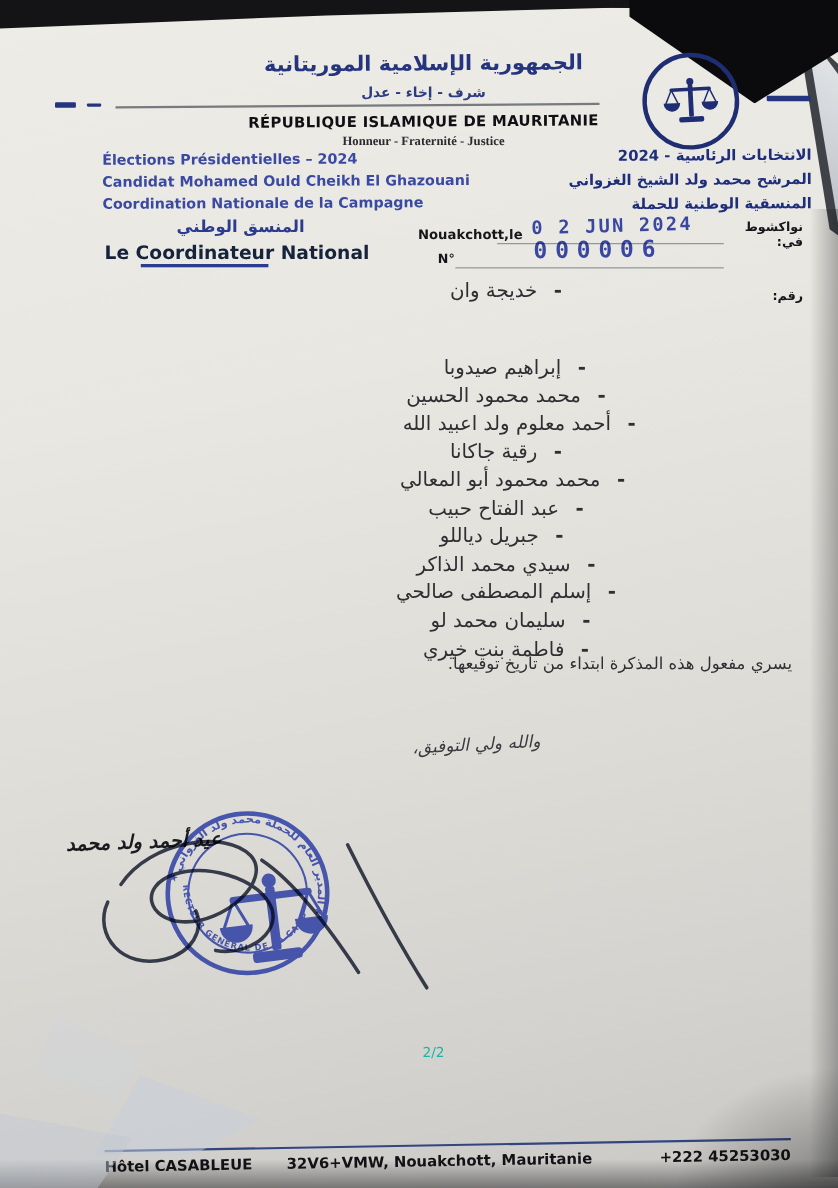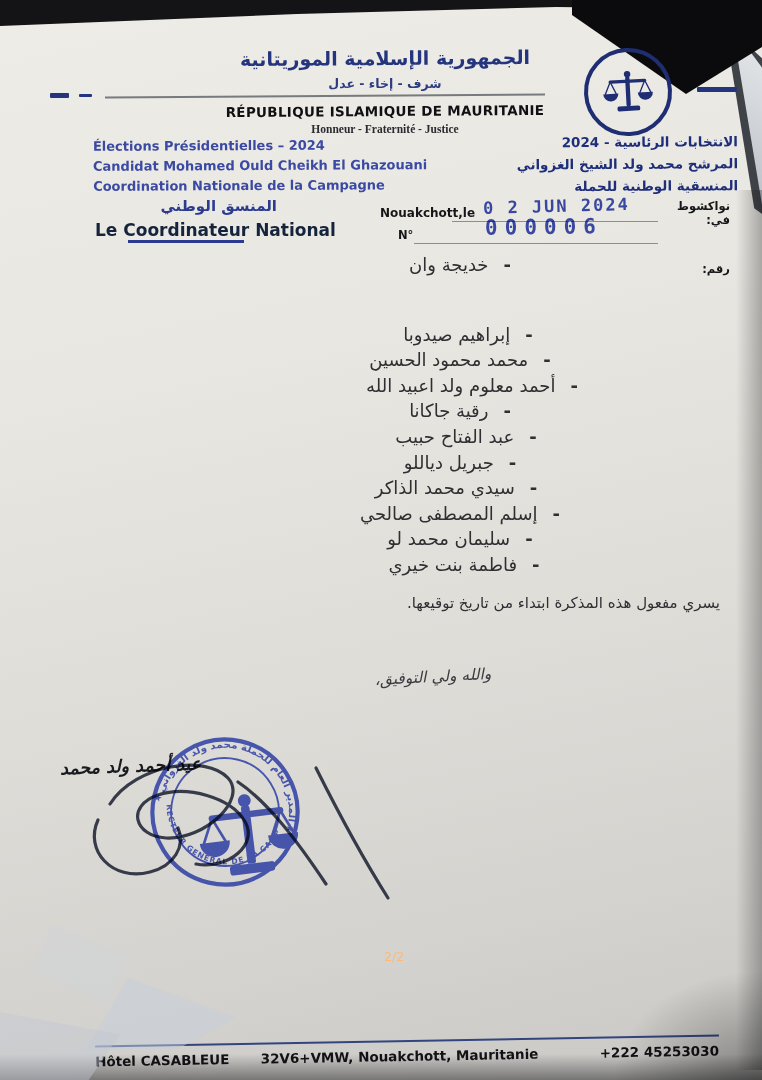--- a/index.html
+++ b/index.html
@@ -100,21 +100,21 @@
   .hand-name{left:60px;top:756px;font-size:17.5px;font-weight:bold;font-style:italic;color:#1d1f24;
     transform:rotate(-2deg);mix-blend-mode:multiply;}
   .sig-svg{left:78px;top:742px;mix-blend-mode:multiply;}
   .round-stamp{left:146px;top:733px;width:158px;height:158px;color:var(--stamp-blue);
     transform:rotate(13deg);opacity:.88;mix-blend-mode:multiply;}
   .round-stamp svg{width:100%;height:100%;}
   .stamp-arc-text{font-size:11px;font-weight:bold;fill:currentColor;}
   .stamp-arc-text-fr{font-size:8.2px;font-weight:bold;fill:currentColor;letter-spacing:1px;}
   .stamp-star{font-size:11px;fill:currentColor;}
 
-  .page-number{left:384px;top:949px;font-size:12.5px;color:#fdba74;}
+  .page-number{left:384px;top:949px;font-size:12.5px;color:#14b8a6;}
 
   
   .footer-rule{left:95px;top:1040px;width:624px;height:2px;background:#32457f;transform:rotate(-1deg);}
   .footer-row{left:95px;top:1048px;width:624px;display:flex;justify-content:space-between;
     font-weight:bold;font-size:13.5px;color:#121216;transform:rotate(-1deg);}
   .footer-row .addr{margin-right:30px;}
 </style>
 </head>
 <body>
 
@@ -178,20 +178,21 @@
   <div class="abs meta-line line-num"></div>
   <div class="abs stamp-text num-stamp">000006</div>
   <div class="abs num-label-ar ar">رقم:</div>
 
   <ul class="abs names">
     <li><span class="bullet">-</span><span>خديجة وان</span></li>
     <li><span class="bullet">-</span><span>إبراهيم صيدوبا</span></li>
     <li><span class="bullet">-</span><span>محمد محمود الحسين</span></li>
     <li><span class="bullet">-</span><span>أحمد معلوم ولد اعبيد الله</span></li>
     <li><span class="bullet">-</span><span>رقية جاكانا</span></li>
+    <li><span class="bullet">-</span><span>محمد محمود أبو المعالي</span></li>
     <li><span class="bullet">-</span><span>عبد الفتاح حبيب</span></li>
     <li><span class="bullet">-</span><span>جبريل دياللو</span></li>
     <li><span class="bullet">-</span><span>سيدي محمد الذاكر</span></li>
     <li><span class="bullet">-</span><span>إسلم المصطفى صالحي</span></li>
     <li><span class="bullet">-</span><span>سليمان محمد لو</span></li>
     <li><span class="bullet">-</span><span>فاطمة بنت خيري</span></li>
   </ul>
 
   <div class="abs effect-note ar">يسري مفعول هذه المذكرة ابتداء من تاريخ توقيعها.</div>
   <div class="abs blessing ar">والله ولي التوفيق،</div>

